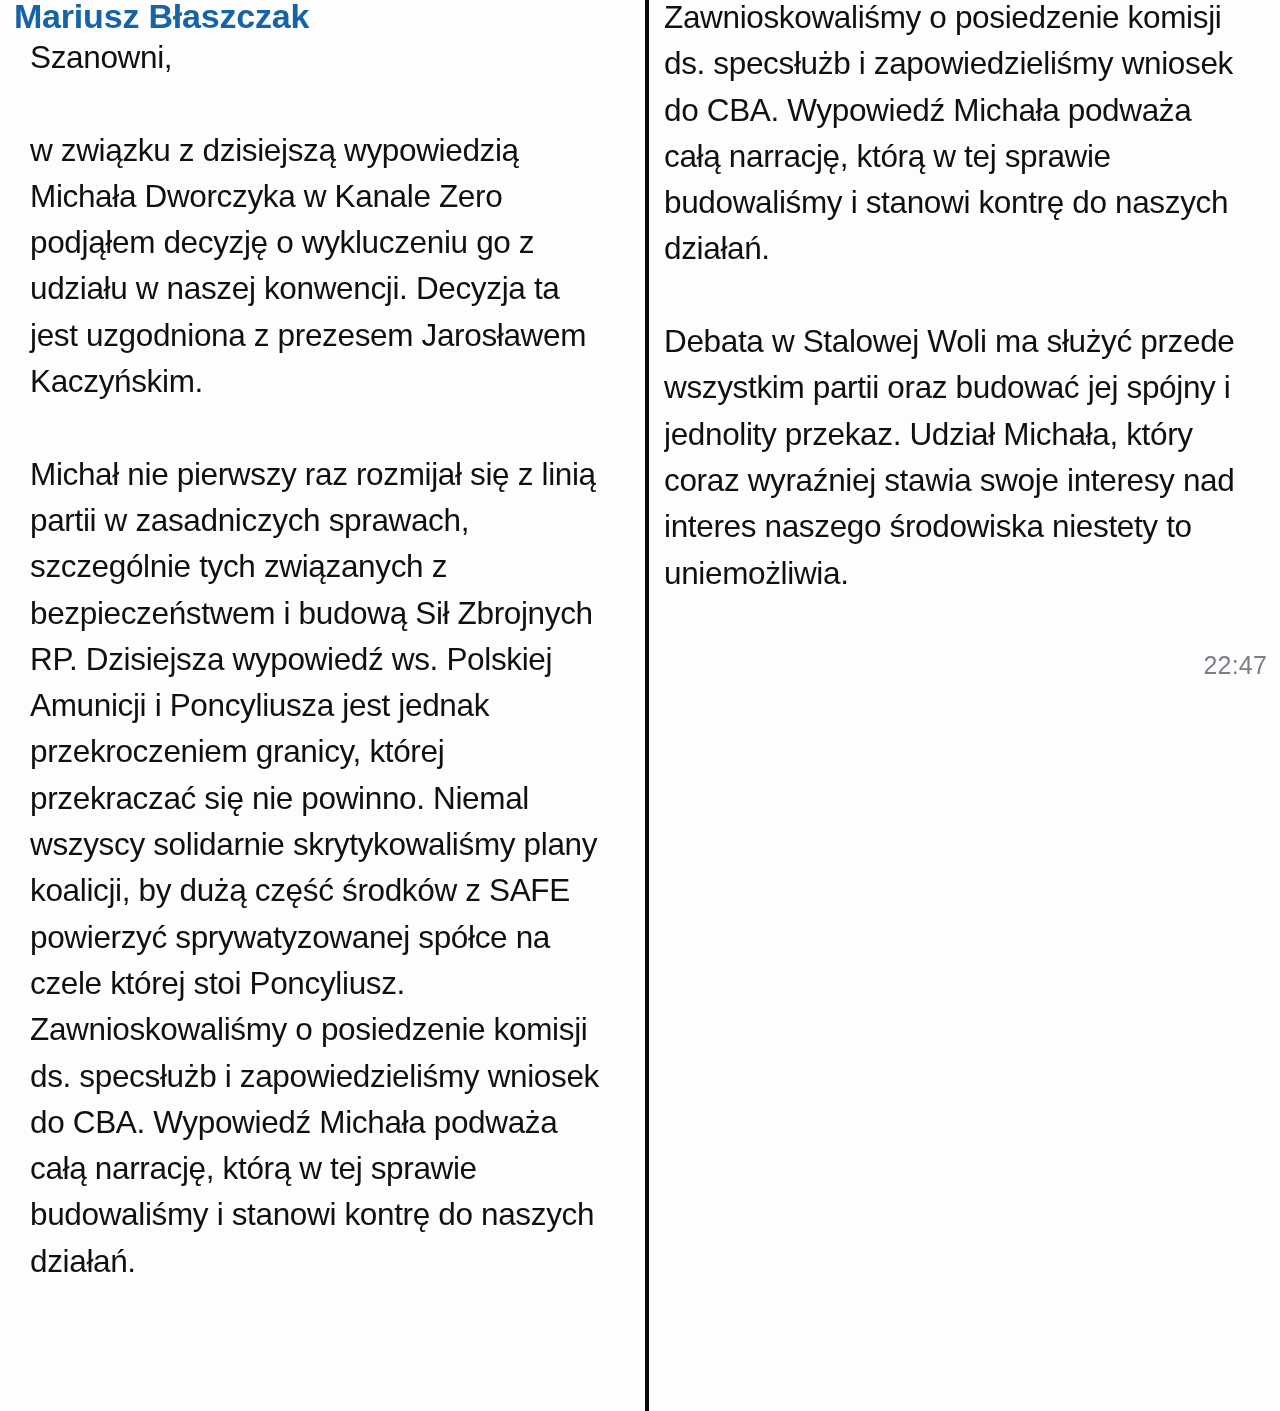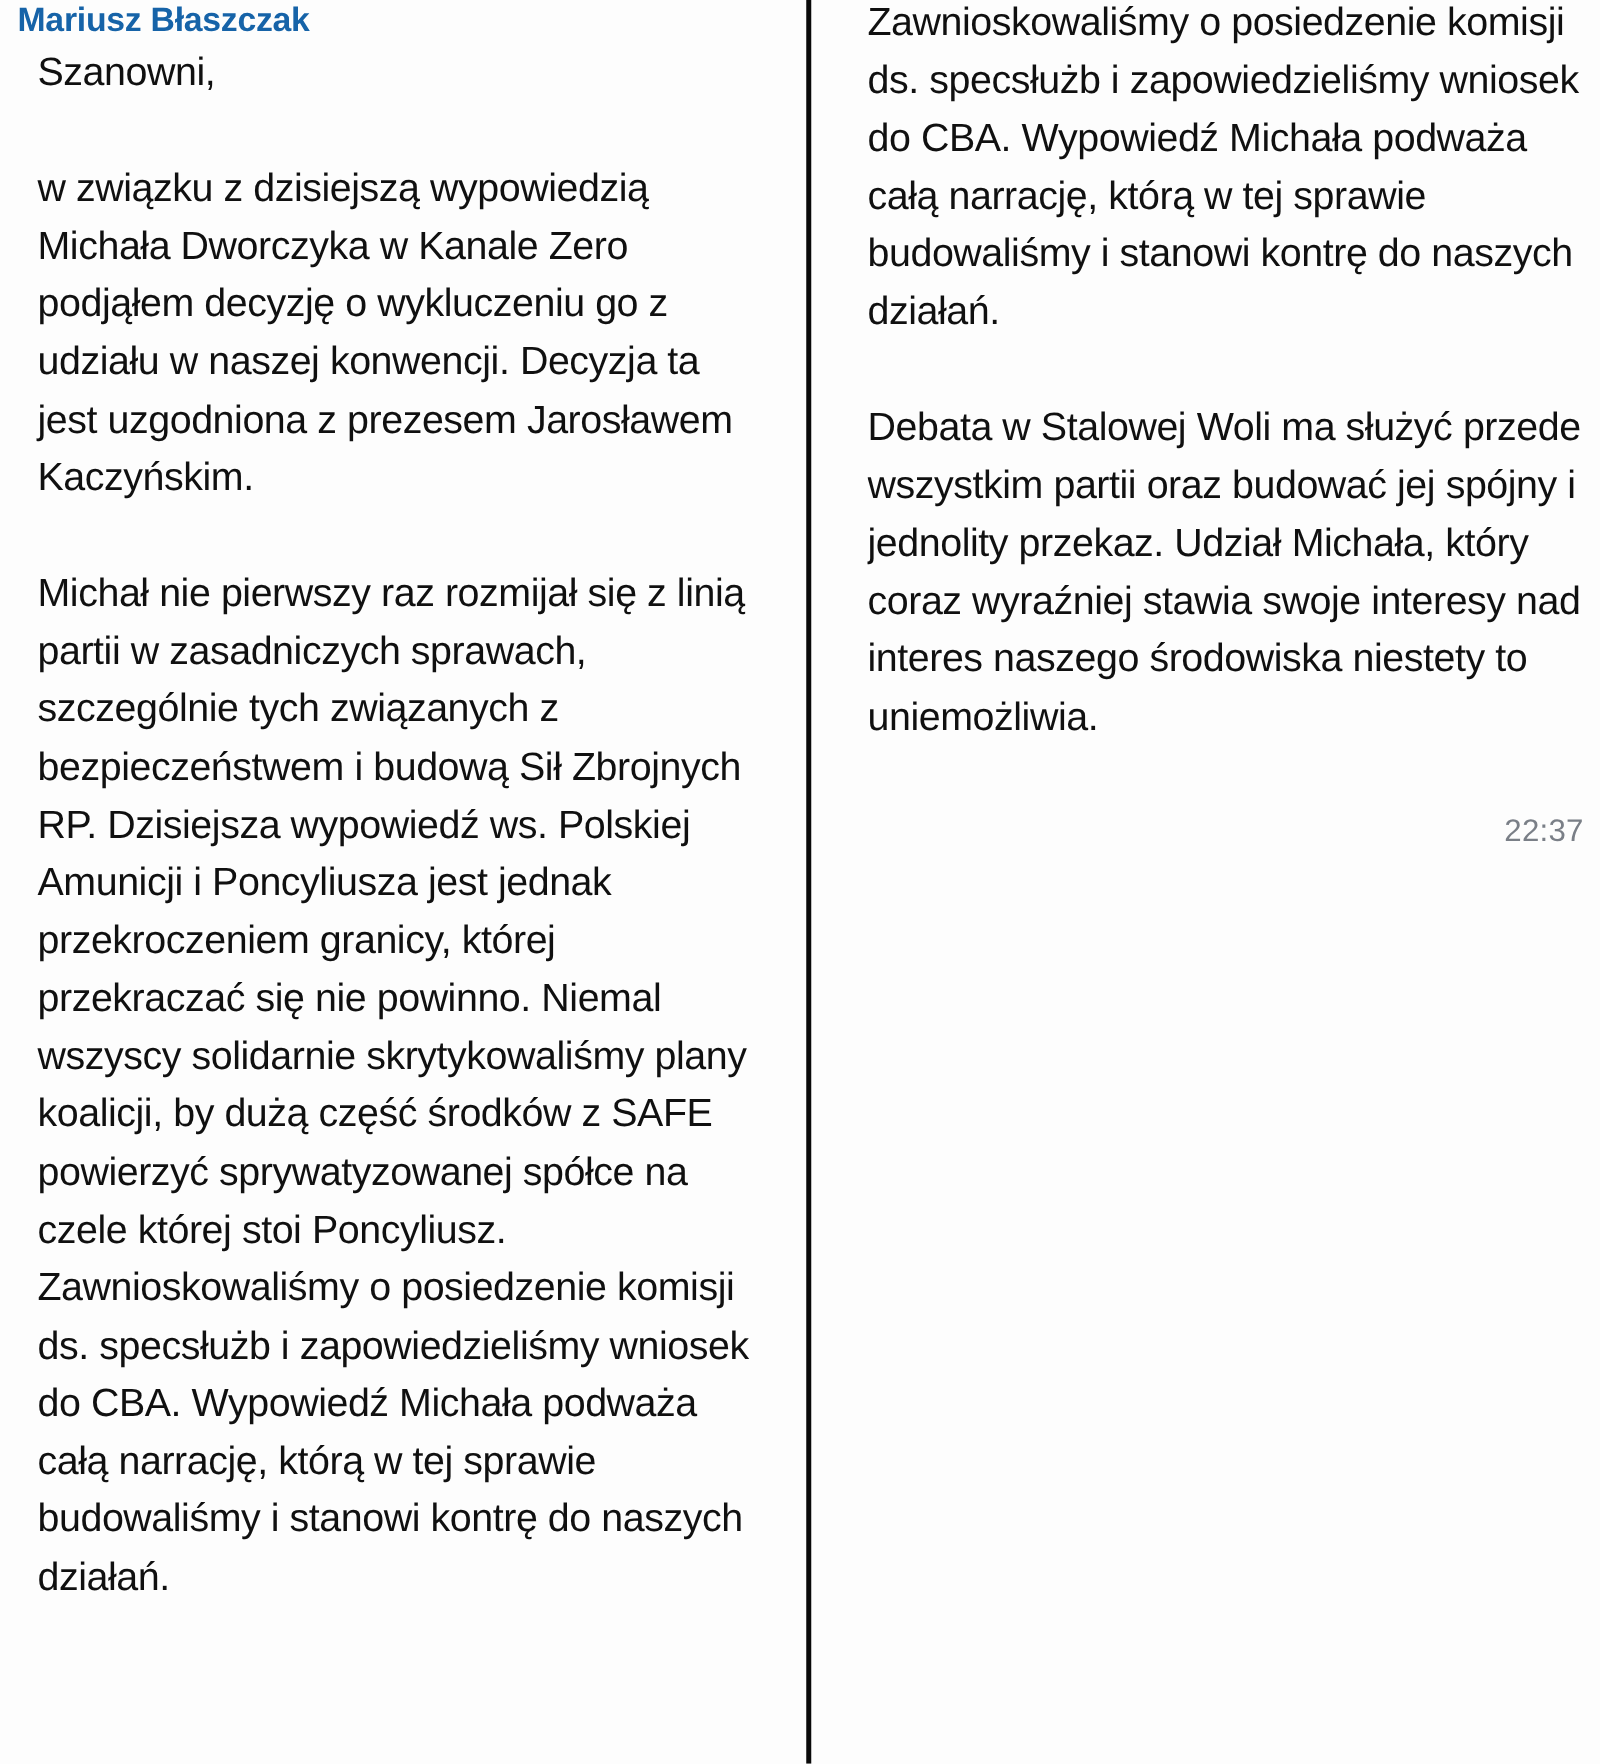--- a/index.html
+++ b/index.html
@@ -26,35 +26,35 @@
     position: absolute;
     top: 0;
     overflow: hidden;
   }
   .col-left {
     left: 14px;
     width: 600px;
     height: 1411px;
   }
   .col-right {
-    left: 694px;
+    left: 664px;
     width: 580px;
     height: 1411px;
   }
   .divider {
     position: absolute;
     left: 645px;
     top: 0;
     width: 4px;
     height: 1411px;
     background: #0a0a0a;
   }
   .sender {
     color: #1663a8;
-    font-size: 27px;
+    font-size: 34px;
     font-weight: bold;
     line-height: 33px;
     letter-spacing: -0.2px;
     margin: 0;
     padding: 0;
     white-space: pre;
   }
   .msg-body {
     color: #101010;
     font-size: 31.5px;
@@ -102,16 +102,16 @@
 Michał nie pierwszy raz rozmijał się z linią partii w zasadniczych sprawach, szczególnie tych związanych z bezpieczeństwem i budową Sił Zbrojnych RP. Dzisiejsza wypowiedź ws. Polskiej Amunicji i Poncyliusza jest jednak przekroczeniem granicy, której przekraczać się nie powinno. Niemal wszyscy solidarnie skrytykowaliśmy plany koalicji, by dużą część środków z SAFE powierzyć sprywatyzowanej spółce na czele której stoi Poncyliusz. Zawnioskowaliśmy o posiedzenie komisji ds. specsłużb i zapowiedzieliśmy wniosek do CBA. Wypowiedź Michała podważa całą narrację, którą w tej sprawie budowaliśmy i stanowi kontrę do naszych działań.</div>
   </div>
 
   <div class="column col-right">
     <div class="msg-body">Zawnioskowaliśmy o posiedzenie komisji ds. specsłużb i zapowiedzieliśmy wniosek do CBA. Wypowiedź Michała podważa całą narrację, którą w tej sprawie budowaliśmy i stanowi kontrę do naszych działań.
 
 Debata w Stalowej Woli ma służyć przede wszystkim partii oraz budować jej spójny i jednolity przekaz. Udział Michała, który coraz wyraźniej stawia swoje interesy nad interes naszego środowiska niestety to uniemożliwia.</div>
   </div>
 
   <div class="timestamp-row">
-    <span class="timestamp">22:37</span>
+    <span class="timestamp">22:47</span>
   </div>
 
 </div>
 
 </body></html>

